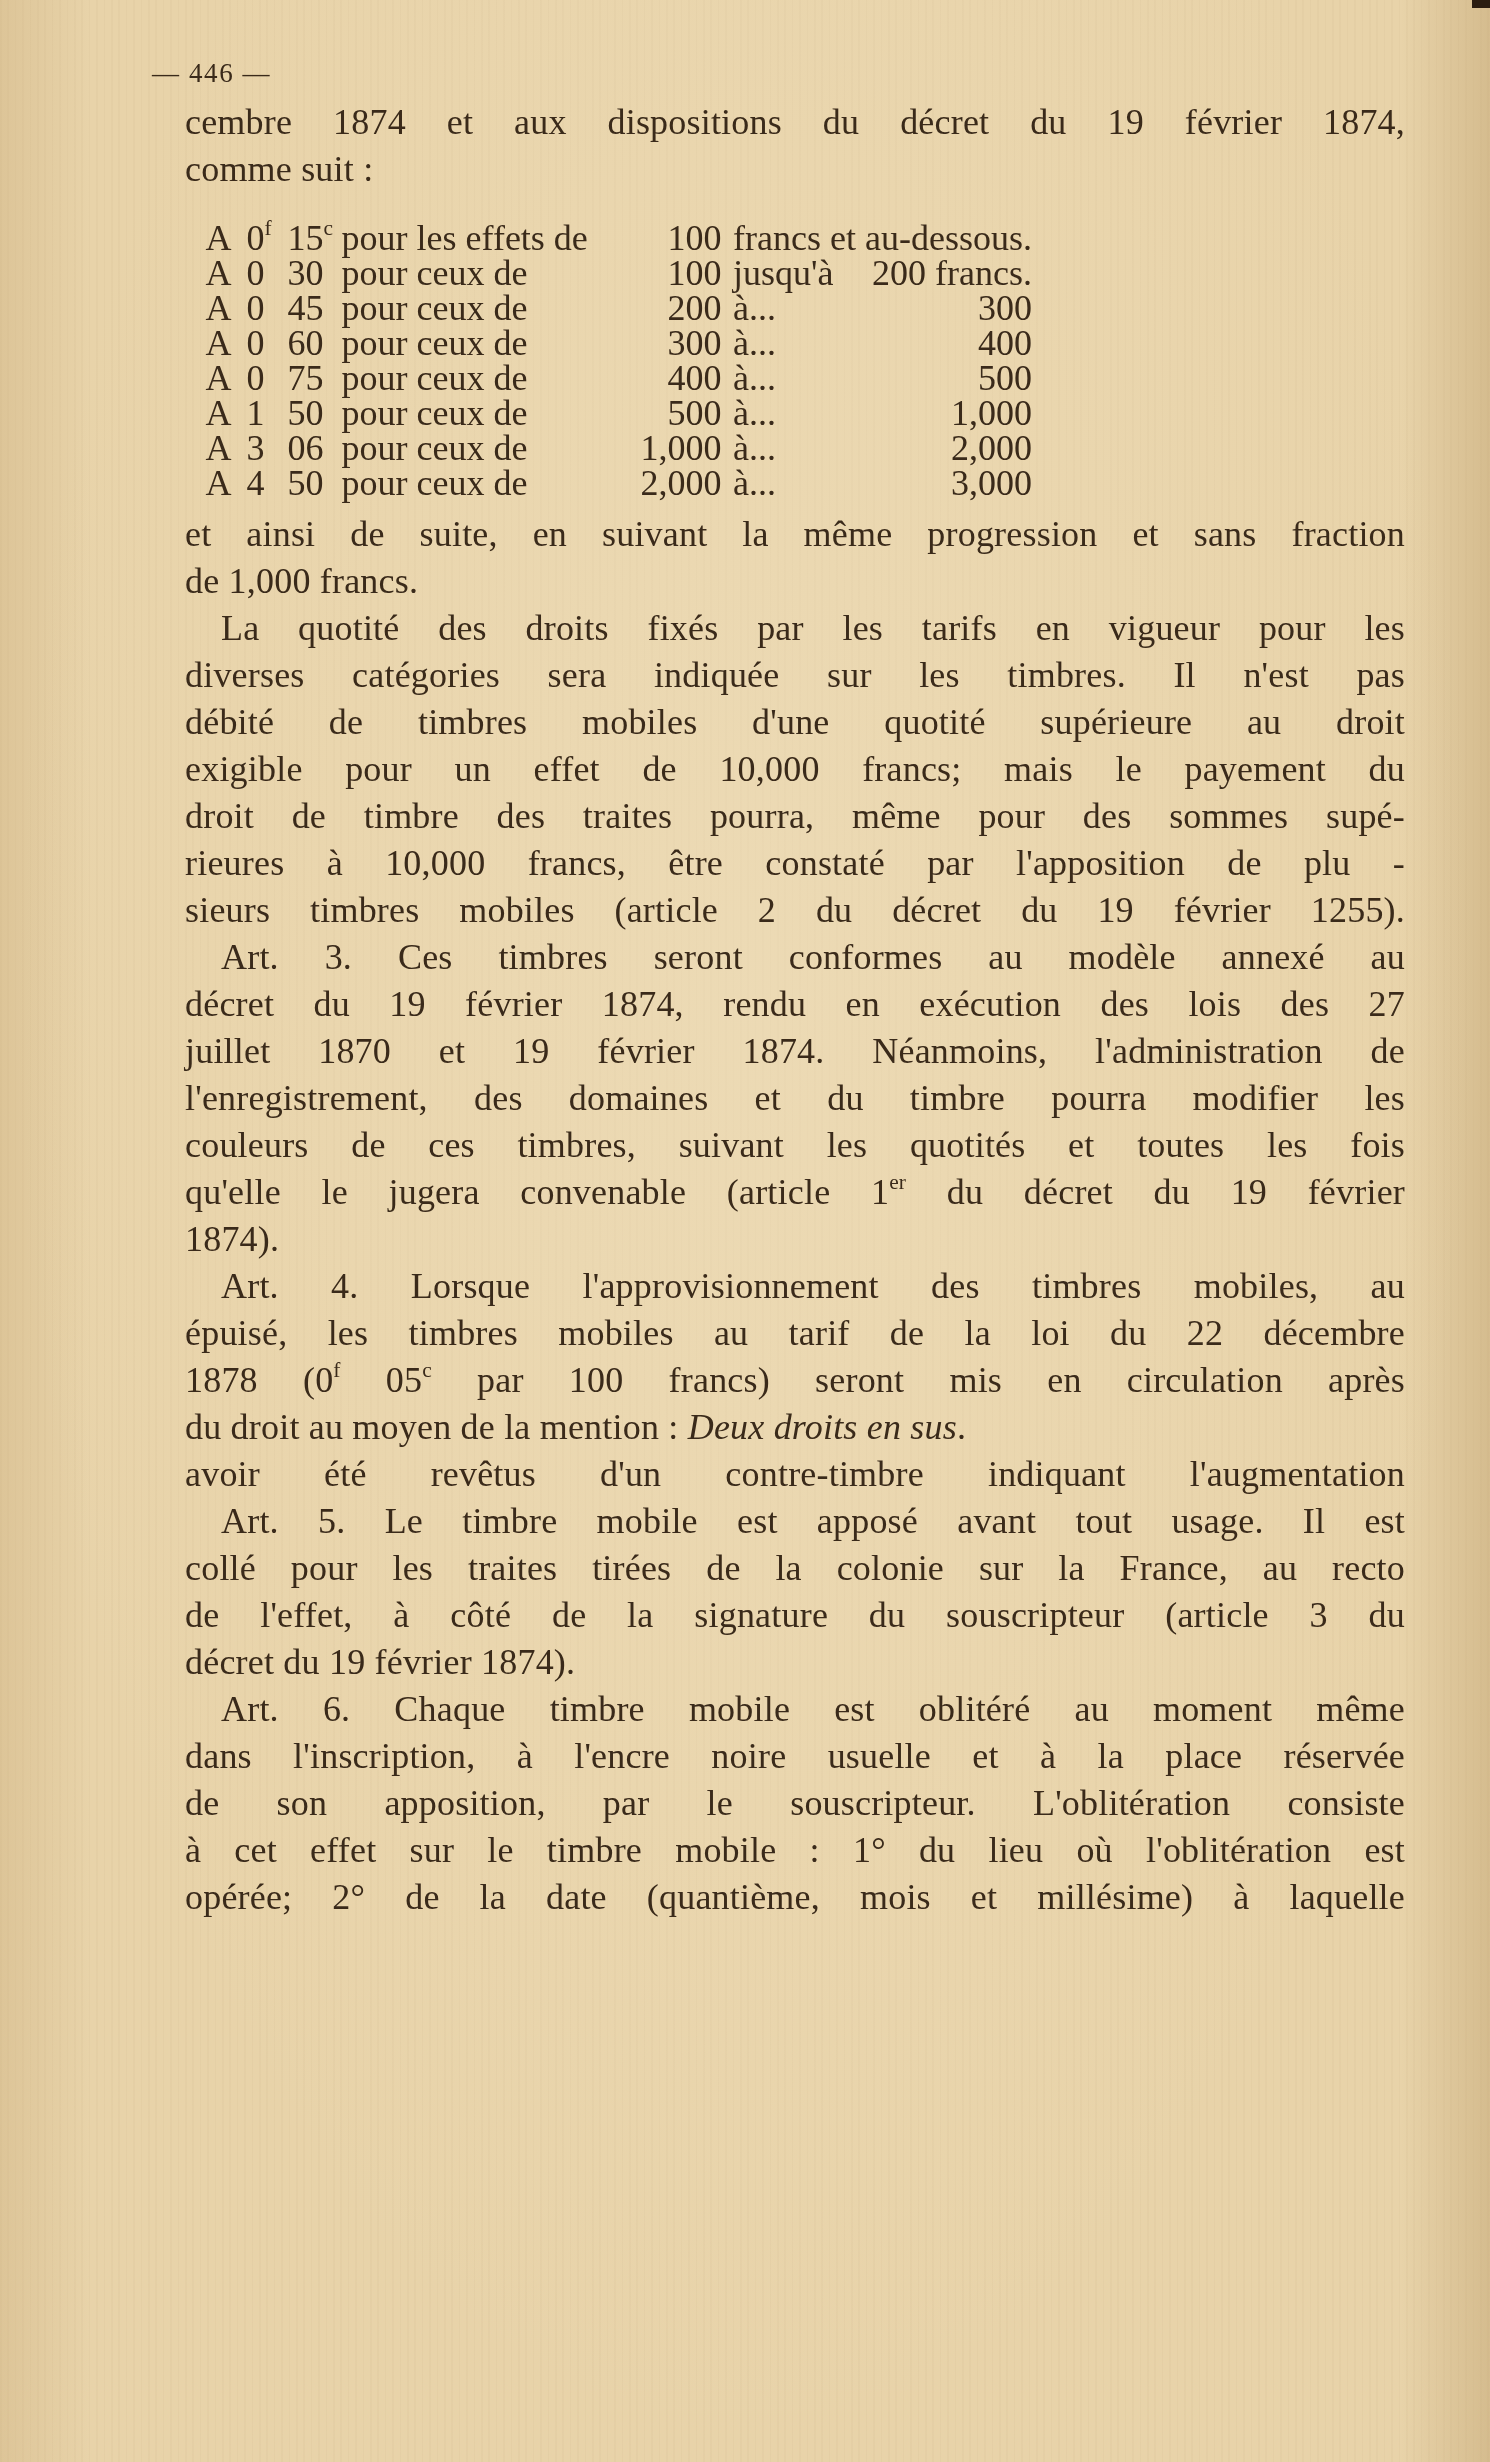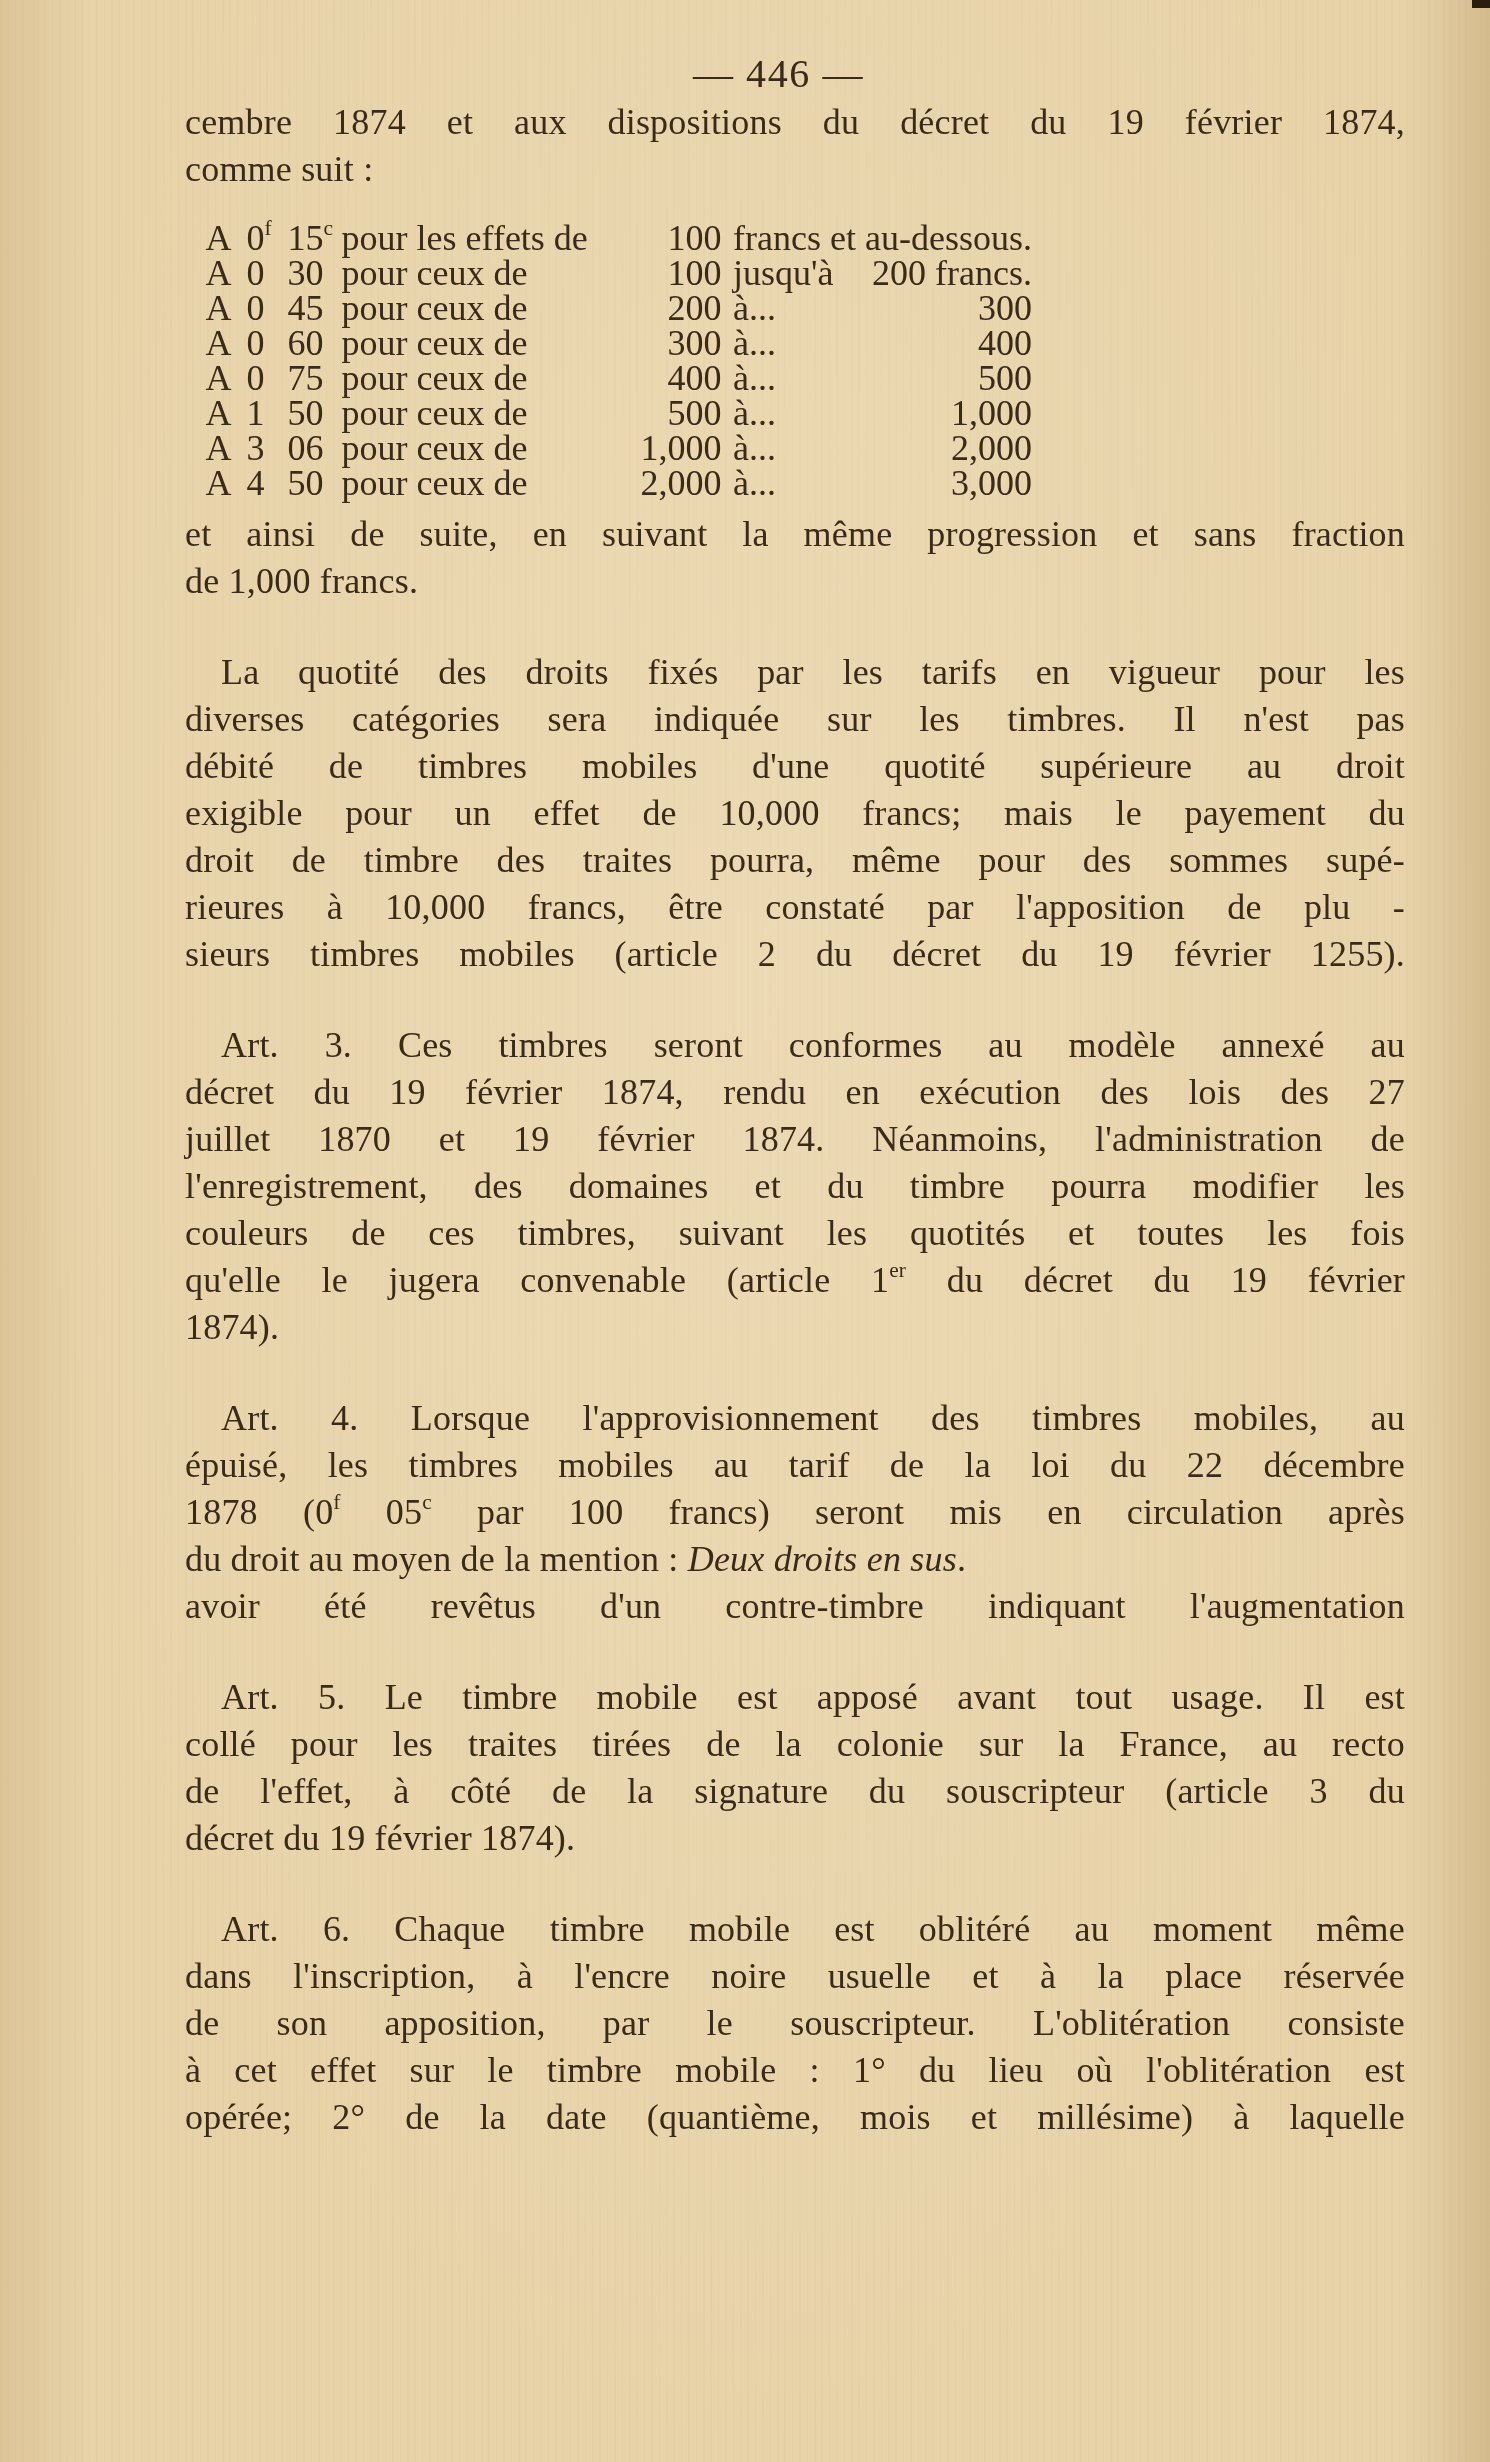--- a/index.html
+++ b/index.html
@@ -15,29 +15,29 @@
     position: relative;
   }
   .corner-mark {
     position: absolute; right: 0; top: 0; width: 18px; height: 8.2px;
     background: #2a1c10;
   }
   .page {
     position: absolute; left: 185px; top: 48px; width: 1220px;
   }
   .page-number {
-    text-align: center; font-size: 40px; letter-spacing: 1.6px;
+    font-size: 27px; letter-spacing: 1.6px;
     height: 51px; line-height: 51px; margin-left: -33px;
   }
   .line {
     font-size: 36px; line-height: 47px; height: 47px;
     white-space: nowrap; letter-spacing: 0.2px;
   }
   .just { text-align: justify; text-align-last: justify; }
-  .indent { padding-left: 36px; margin-top: 44px; }
+  .indent { padding-left: 36px; }
   .tariff {
     margin-top: 28px; margin-bottom: 10px; margin-left: 20.6px;
     border-collapse: collapse;
   }
   .tariff td {
     font-size: 36px; line-height: 35px; height: 35px; padding: 0;
     white-space: nowrap; vertical-align: baseline;
   }
   .tariff .c-a { width: 41px; }
   .tariff .c-fr { width: 41px; }

